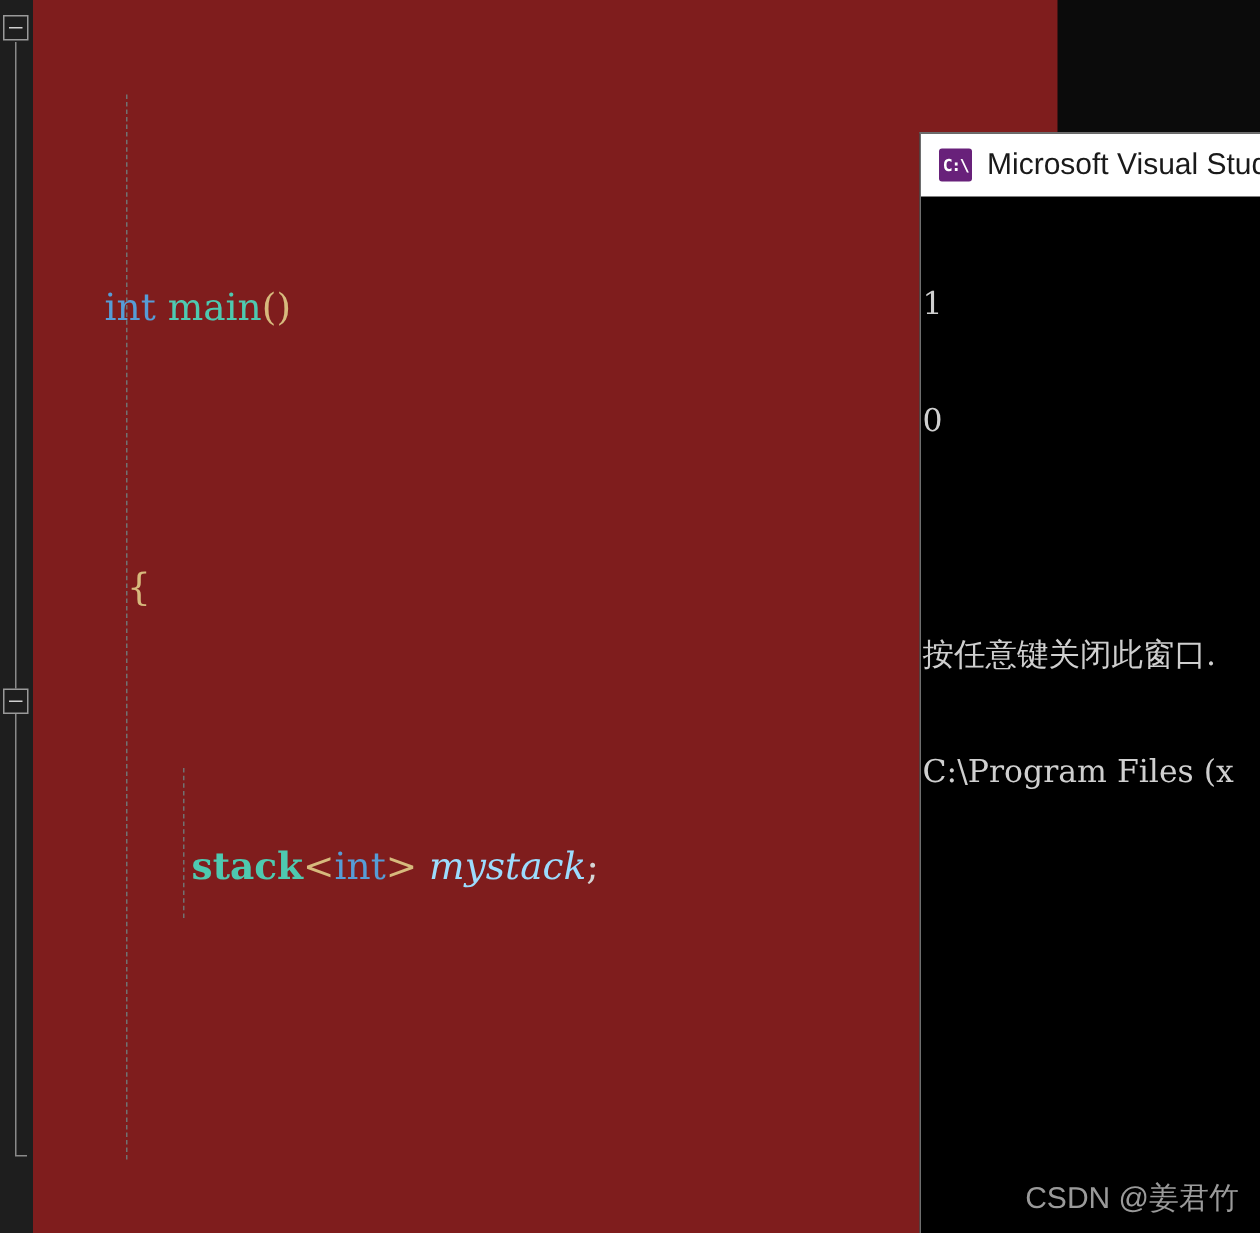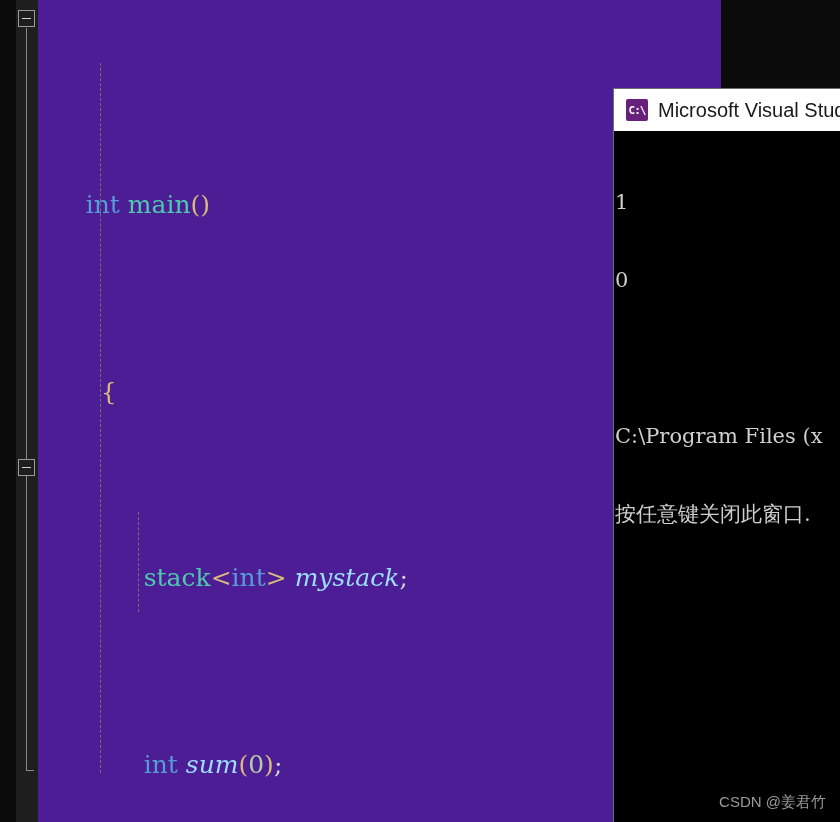--- a/index.html
+++ b/index.html
@@ -11,24 +11,24 @@
     width: 840px;
     height: 822px;
     overflow: hidden;
     position: relative;
     font-family: "DejaVu Serif", serif;
   }
 
   
   #editor {
     position: absolute;
-    left: 16px; top: 0;
+    left: 0; top: 0;
     width: 705px;
     height: 822px;
-    background: #4c1d95;
+    background: #7f1d1d;
     overflow: hidden;
   }
 
   
   #gutter {
     position: absolute;
     left: 0; top: 0;
     width: 22px;
     height: 822px;
     background: #1e1e1e;
@@ -83,21 +83,21 @@
     position: relative;
     padding-left: 0px;
   }
 
   
   .iguide {
     position: absolute;
     width: 0;
     border-left: 1px dashed #717171;
   }  
-  .type    { color: #4ec9b0; }  
+  .type    { color: #4ec9b0; font-weight: bold; }  
   .bkw     { color: #569cd6; }  
   .fn      { color: #4ec9b0; }  
   .var     { color: #9cdcfe; font-style: italic; }  
   .num     { color: #b5cea8; }  
   .pun     { color: #d4d4d4; }  
   .brc     { color: #d7ba7d; }
 
   
   #console {
     position: absolute;
@@ -152,21 +152,21 @@
   .console-line { height: 26px; }
   .console-blank { height: 26px; }
 
   
   #watermark {
     position: absolute;
     right: 14px;
     bottom: 10px;
     color: #9a9a9a;
     font-family: "Liberation Sans", sans-serif;
-    font-size: 15px;
+    font-size: 20px;
     z-index: 50;
     text-shadow: 0 0 2px #000;
     text-align: center;
   }
 </style>
 </head>
 <body>
 
 <div id="editor">
 
@@ -190,23 +190,20 @@
     <div class="line" style="padding-left:15px;">
       <span class="brc">{</span>
     </div>
 
     
     <div class="line" style="padding-left:58px;">
       <span class="type">stack</span><span class="brc">&lt;</span><span class="bkw">int</span><span class="brc">&gt; </span><span class="var">mystack</span><span class="pun">;</span>
     </div>
 
     
-    <div class="line" style="padding-left:58px;">
-      <span class="bkw">int</span><span class="pun"> </span><span class="var">sum</span><span class="brc">(</span><span class="num">0</span><span class="brc">)</span><span class="pun">;</span>
-    </div>
 
     
     
 
     
     
 
     
     
 
@@ -261,18 +258,18 @@
 
 <div id="console">
   <div id="console-titlebar">
     <div id="console-icon">C:\</div>
     <div id="console-title">Microsoft Visual Studi</div>
   </div>
   <div id="console-body">
     <div class="console-line">1</div>
     <div class="console-line">0</div>
     <div class="console-blank"></div>
+    <div class="console-line">按任意键关闭此窗口.</div>
     <div class="console-line">C:\Program Files (x</div>
-    <div class="console-line">按任意键关闭此窗口.</div>
   </div>
 </div>
 
 <div id="watermark">CSDN @姜君竹</div>
 
 </body></html>

